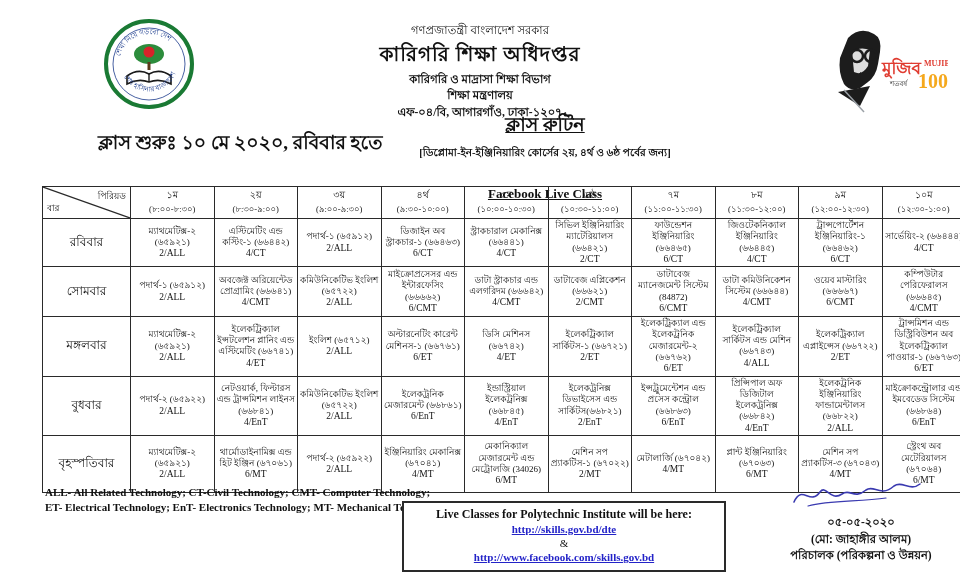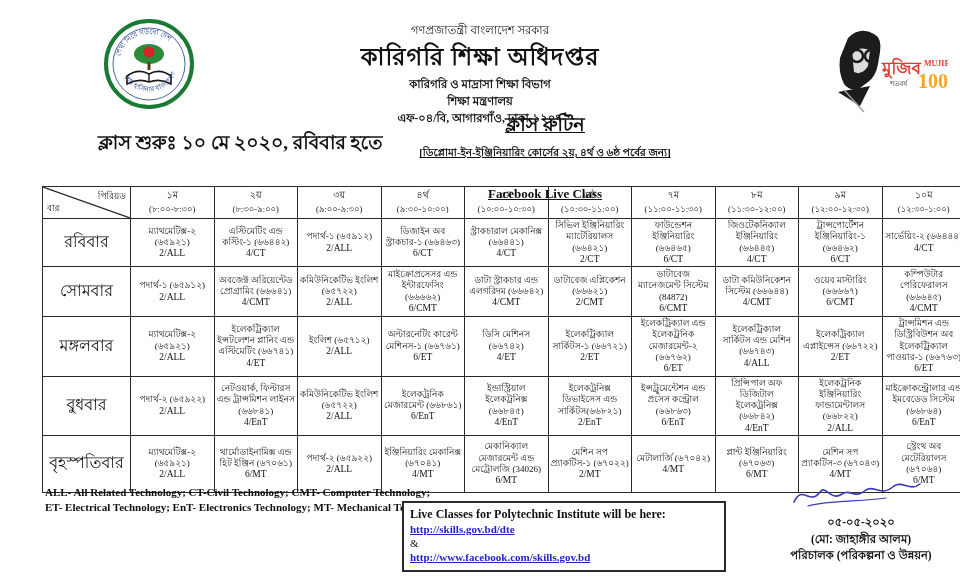--- a/index.html
+++ b/index.html
@@ -2,55 +2,55 @@
 <html><head>
 <meta charset="utf-8">
 <style>
   * { margin:0; padding:0; box-sizing:border-box; }
   body { background:#e8e8e8; font-family:"Liberation Serif","DejaVu Serif",serif; }
   .page { position:relative; width:960px; height:583px; background:#ffffff; margin:0 auto; overflow:hidden; color:#111; }
 
   
   .hdr { position:absolute; left:0; right:0; top:22px; text-align:center; line-height:1.45; }
   .hdr .l1 { font-size:11.5px; }
-  .hdr .main { font-size:24px; font-weight:bold; letter-spacing:1px; margin:1px 0 2px; }
+  .hdr .main { font-size:20px; font-weight:bold; letter-spacing:1px; margin:1px 0 2px; }
   .hdr .sm { font-size:11.5px;font-weight:bold; }
   .logo-left { position:absolute; left:103px; top:18px; }
   .logo-right { position:absolute; left:830px; top:26px; }
 
   
   .start-text { position:absolute; left:98px; top:128px; font-size:19px; font-weight:bold; }
-  .routine-block { position:absolute; left:355px; top:110px; width:380px; text-align:center;text-decoration:underline; }
+  .routine-block { position:absolute; left:355px; top:110px; width:380px; text-align:center; }
   .routine-title { font-size:19px; font-weight:bold; text-decoration:underline; }
   .course-note { font-size:10.5px; font-weight:bold; margin-top:3px; }
   .fb-title { font-size:13px; font-weight:bold; text-decoration:underline; margin-top:24px; }
 
   
   table.routine { position:absolute; left:42px; top:186px; width:924px; border-collapse:collapse; table-layout:fixed; }
   table.routine th, table.routine td { border:1px solid #2a2a2a; vertical-align:middle; text-align:center; padding:1px 2px; font-weight:normal; }
   col.daycol { width:88px; }
   thead tr { height:32px; }
   tbody tr:nth-child(1){ height:42px; }
   tbody tr:nth-child(2){ height:50px; }
   tbody tr:nth-child(3){ height:56px; }
   tbody tr:nth-child(4){ height:56px; }
   tbody tr:nth-child(5){ height:57px; }
   th.corner { position:relative; }
   th.corner svg { position:absolute; inset:0; width:100%; height:100%; }
   th.corner .ctop { position:absolute; top:2px; right:4px; font-size:9px; }
   th.corner .cbot { position:absolute; bottom:2px; left:4px; font-size:9px;margin-top:32px; }
   .pname { font-size:9.5px; }
   .ptime { font-size:8.5px; }
-  th.day-th { font-size:16px; }
+  th.day-th { font-size:12px; }
   td .subj { font-size:9px; line-height:1.25; }
   td .grp { font-size:9.5px; line-height:1.2; }
 
   
   .abbr { position:absolute; left:45px; top:485px; font-size:11px; font-weight:600; line-height:1.4; }
-  .link-box { position:absolute; left:402px; top:501px; width:324px; border:2px solid #2a2a2a; text-align:left; padding:4px 6px 5px; background:#fff; }
+  .link-box { position:absolute; left:402px; top:501px; width:324px; border:2px solid #2a2a2a; text-align:center; padding:4px 6px 5px; background:#fff; }
   .link-box .bt { font-size:12px; font-weight:bold; }
   .link-box a { font-size:11px; font-weight:bold; text-decoration:underline; display:block; line-height:1.35; }
   .link-box .amp { font-size:11px; line-height:1.2; }
   .signer { position:absolute; left:772px; top:514px; width:178px; text-align:center; font-size:11.5px; font-weight:bold; line-height:1.45; }
   .sig-svg { position:absolute; left:790px; top:478px; }
 </style>
 </head>
 <body>
 
 <div class="page">

